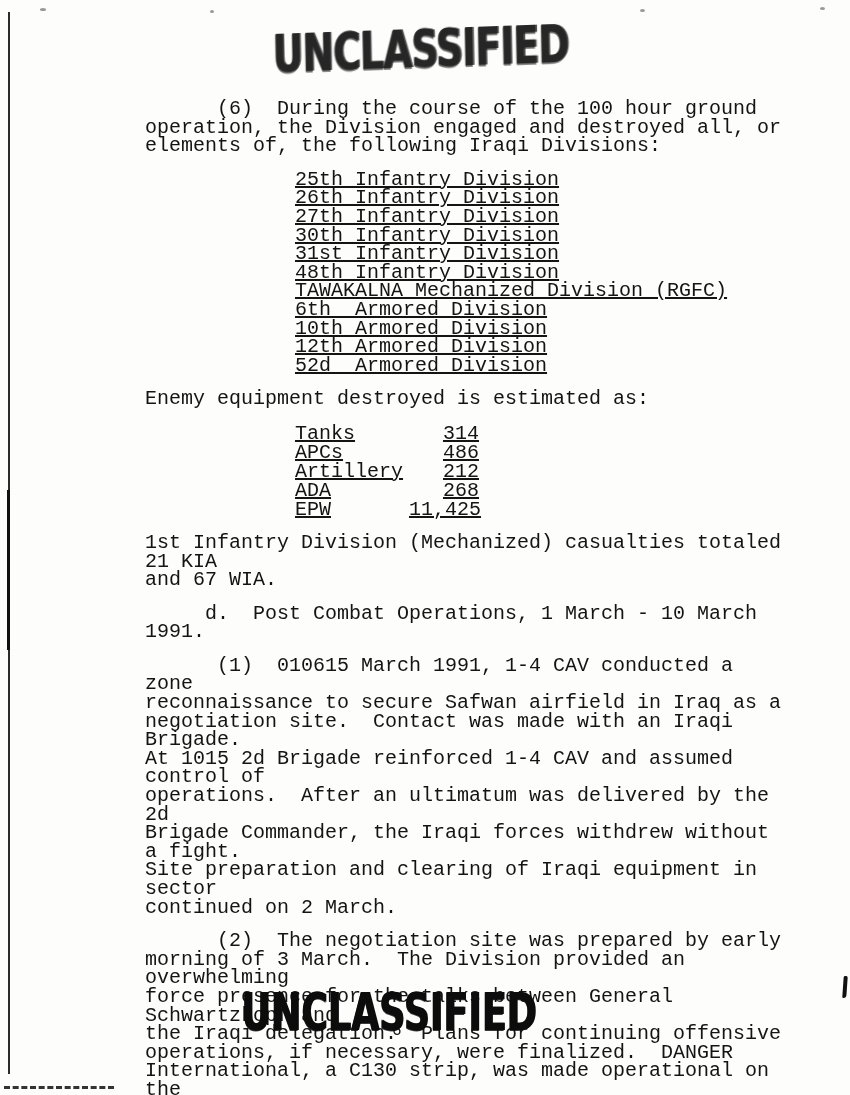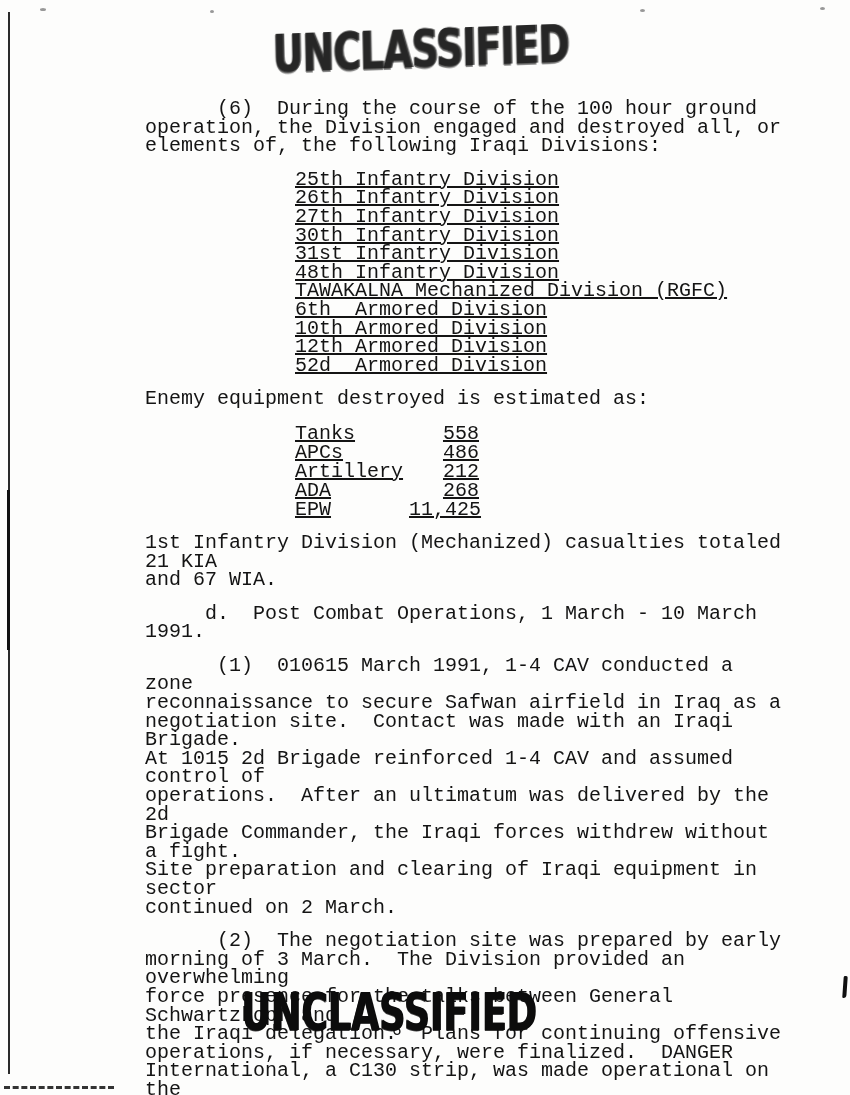--- a/index.html
+++ b/index.html
@@ -118,21 +118,21 @@
         <div class="list-line">10th Armored Division</div>
         <div class="list-line">12th Armored Division</div>
         <div class="list-line">52d  Armored Division</div>
       </div>
 
     <p class="para">Enemy equipment destroyed is estimated as:</p>
 
     <div class="equip">
         <div class="equip-row">
         <span class="equip-label">Tanks</span>
-        <span class="equip-value">558</span>
+        <span class="equip-value">314</span>
       </div>
         <div class="equip-row">
         <span class="equip-label">APCs</span>
         <span class="equip-value">486</span>
       </div>
         <div class="equip-row">
         <span class="equip-label">Artillery</span>
         <span class="equip-value">212</span>
       </div>
         <div class="equip-row">

